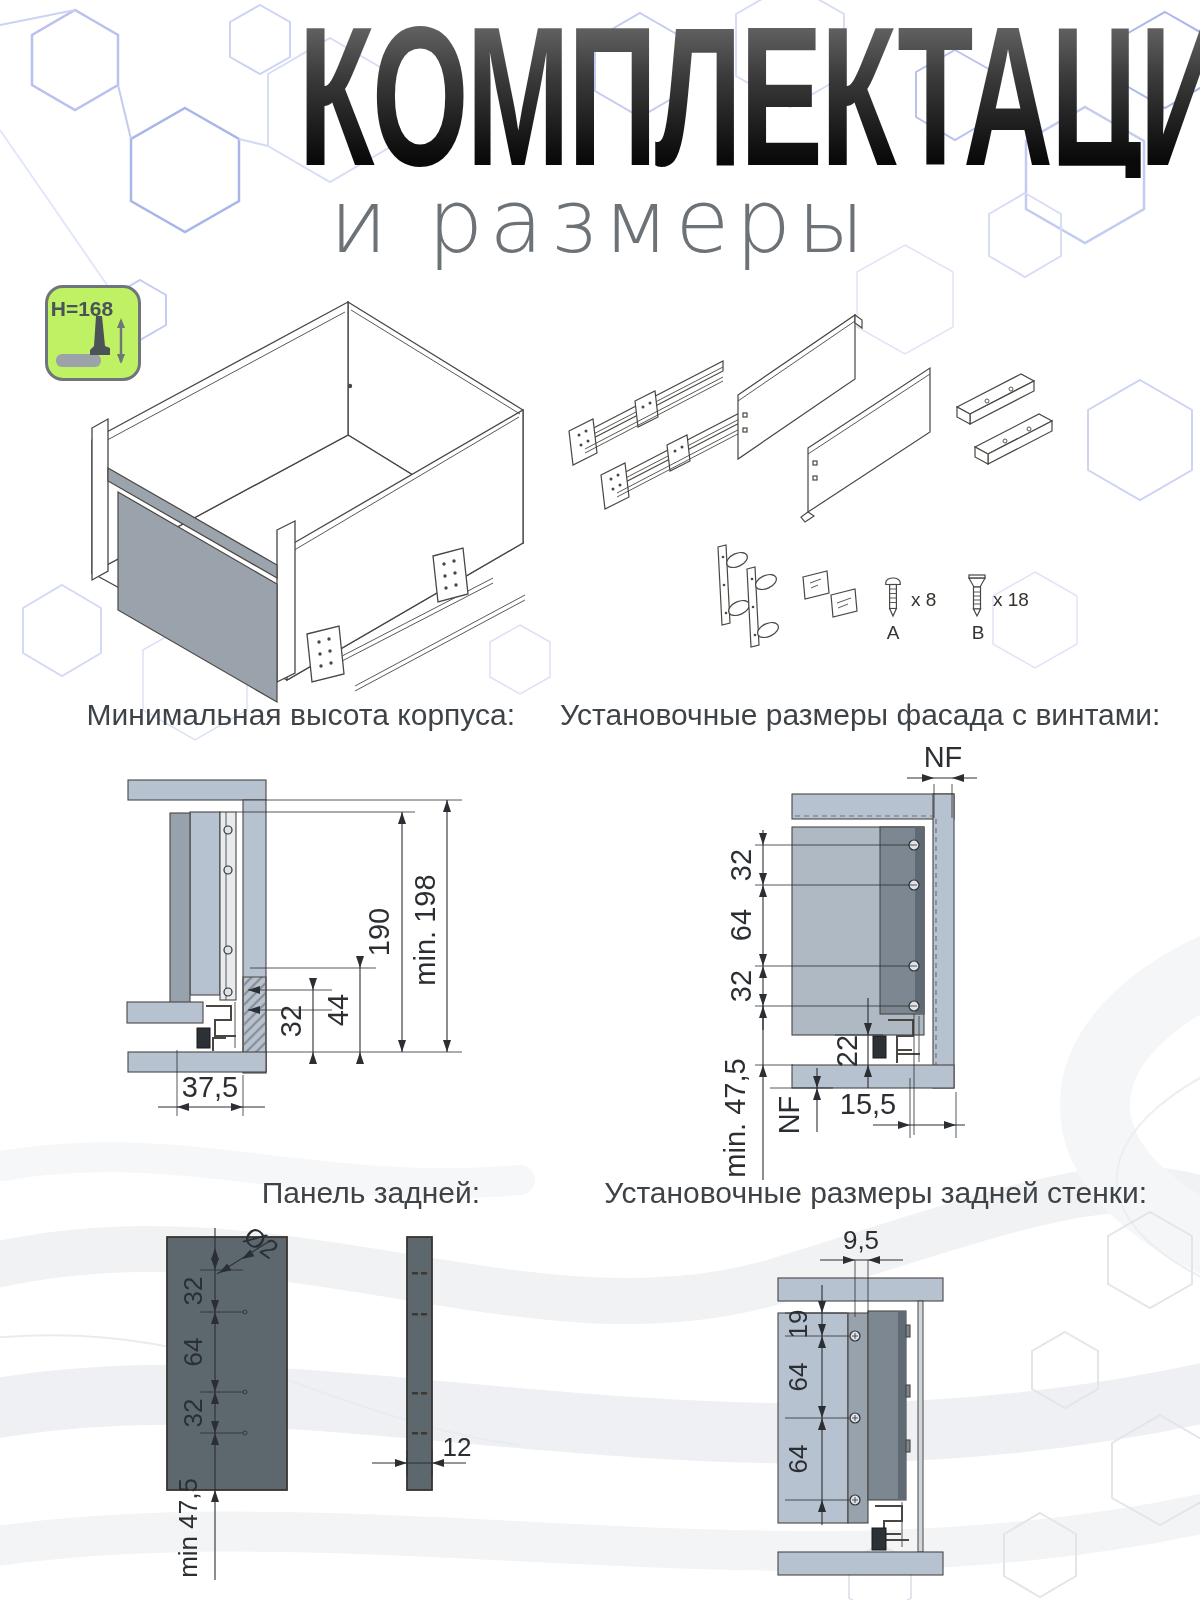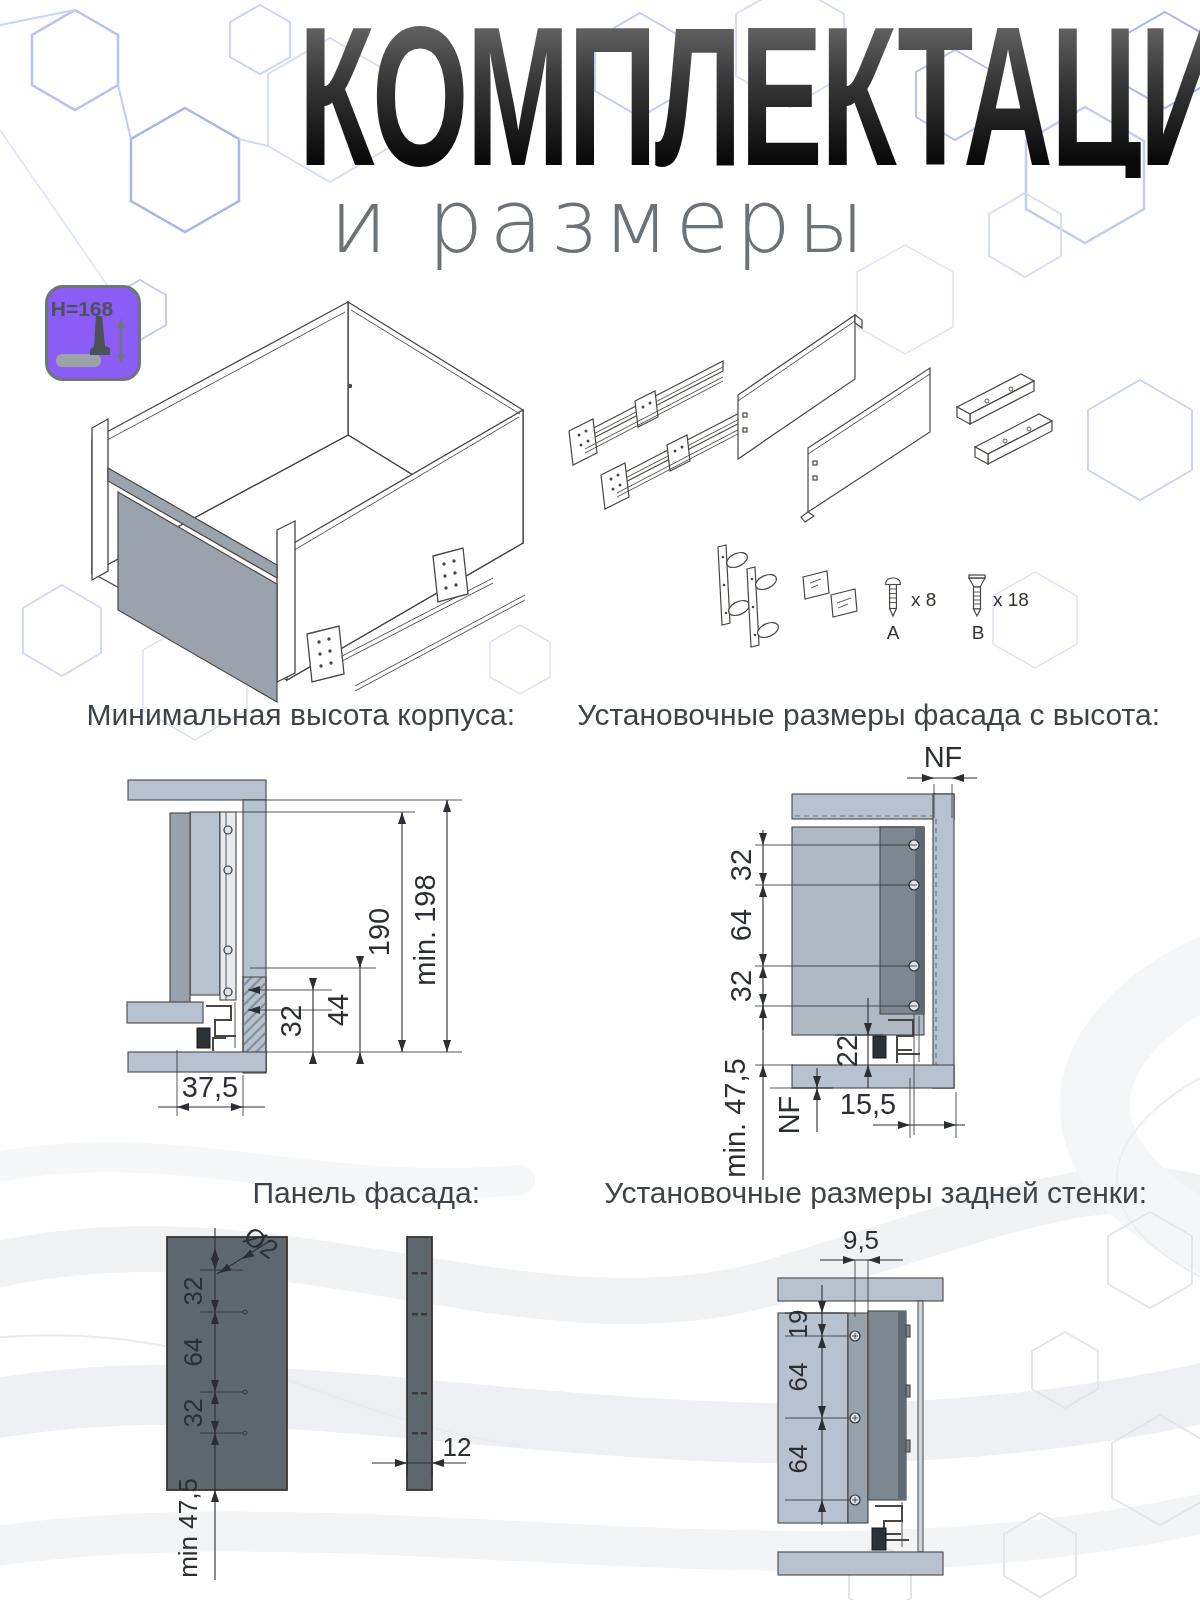--- a/index.html
+++ b/index.html
@@ -18,21 +18,21 @@
   #title-main{display:inline-block;font-size:198px;line-height:0.82;font-weight:800;
     letter-spacing:-4px;transform:scaleX(0.63);transform-origin:center;
     background:linear-gradient(180deg,#6a6a6a 0%,#3a3a3a 38%,#0a0a0a 88%);
     -webkit-background-clip:text;background-clip:text;color:transparent;-webkit-text-fill-color:transparent;
     white-space:nowrap}
   #title-sub{margin-top:4px;font-size:88px;line-height:0.9;color:#6d7277;font-weight:200;
     letter-spacing:6px;font-family:"DejaVu Sans","Liberation Sans",sans-serif}
 
   
   #badge{left:45px;top:285px;width:96px;height:96px;border:3.5px solid #6e757b;border-radius:18px;
-    background:#8b5cf6;box-sizing:border-box;z-index:3}
+    background:#bef264;box-sizing:border-box;z-index:3}
 
   .heading{position:absolute;font-size:30px;color:#3e4348;text-align:right;z-index:2;white-space:nowrap}
 
   
   .cad{stroke:#4a4642;stroke-width:1.3;fill:#fff}
   .cadl{stroke:#4a4642;stroke-width:0.9;fill:none}
   .fillA{fill:#b7c2d0;stroke:#4a4642;stroke-width:1.1}
   .fillB{fill:#aeb9c4;stroke:#4a4642;stroke-width:1.1}
   .fillC{fill:#97a2ac;stroke:#4a4642;stroke-width:1.1}
   .fillD{fill:#7c8791;stroke:#4a4642;stroke-width:1.1}
@@ -268,21 +268,21 @@
     <line class="cadl" x1="308.5" y1="81" x2="315.5" y2="81"></line>
     <line class="cadl" x1="308.5" y1="85" x2="315.5" y2="85"></line>
     <line class="cadl" x1="308.5" y1="89" x2="315.5" y2="89"></line>
     <polygon class="parts" points="308.5,94 315.5,94 312,101"></polygon>
   </g>
   <text class="kitTxt" x="328" y="91">x 18</text>
   <text class="kitTxt" x="313" y="124" text-anchor="middle" font-size="20">B</text>
 </svg>
 
 <div class="heading" style="left:75px;top:698px;width:440px">Минимальная высота корпуса:</div>
-<div class="heading" style="left:560px;top:698px;width:600px">Установочные размеры фасада с высота:</div>
+<div class="heading" style="left:560px;top:698px;width:600px">Установочные размеры фасада с винтами:</div>
 
 <svg class="abs content" style="left:80px;top:748px" width="430" height="420" viewBox="0 0 430 420">
   <defs>
     <pattern id="h1" width="7" height="7" patternUnits="userSpaceOnUse" patternTransform="rotate(45)">
       <line x1="3.5" y1="0" x2="3.5" y2="7" stroke="#7d8187" stroke-width="1.8"></line>
     </pattern>
   </defs>
   <rect class="fillA" x="48" y="32" width="138" height="20"></rect>
   <rect class="fillA" x="163" y="52" width="23" height="273"></rect>
   <rect x="163" y="229" width="23" height="95" fill="url(#h1)" stroke="#4a4642" stroke-width="1"></rect>
@@ -408,21 +408,21 @@
     <line class="thin" x1="199" y1="274" x2="199" y2="395"></line>
     <line class="thin" x1="195" y1="338" x2="195" y2="398"></line>
     <line class="thin" x1="241" y1="352" x2="241" y2="398"></line>
     <line class="ln" x1="158" y1="385" x2="250" y2="385"></line>
     <polygon class="ar" points="183,381 183,389 195,385"></polygon>
     <polygon class="ar" points="229,381 229,389 241,385"></polygon>
     <text class="dimtxt" x="153" y="374">15,5</text>
   </g>
 </svg>
 
-<div class="heading" style="left:140px;top:1176px;width:340px">Панель фасада:</div>
+<div class="heading" style="left:140px;top:1176px;width:340px">Панель задней:</div>
 <div class="heading" style="left:557px;top:1176px;width:590px">Установочные размеры задней стенки:</div>
 
 <svg class="abs content" style="left:150px;top:1228px" width="370" height="372" viewBox="0 0 370 372">
   <rect class="panelDark" x="17" y="9" width="120" height="253"></rect>
   <rect class="panelDark" x="257" y="9" width="25" height="253"></rect>
   <g fill="#3e3832">
     <rect x="262" y="44" width="6" height="2.5"></rect>
       <rect x="271" y="44" width="6" height="2.5"></rect>
     <rect x="262" y="85" width="6" height="2.5"></rect>
       <rect x="271" y="85" width="6" height="2.5"></rect>

